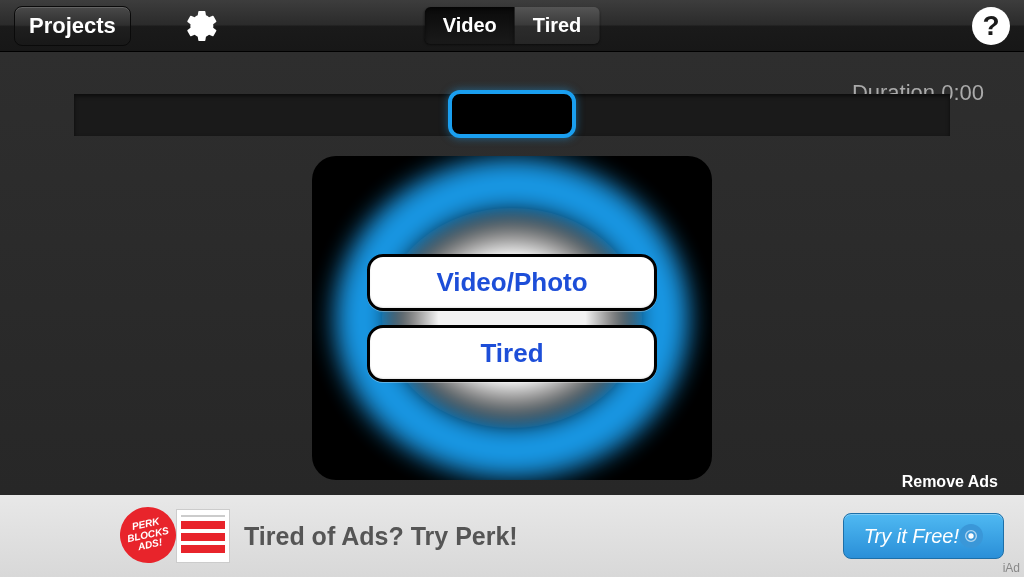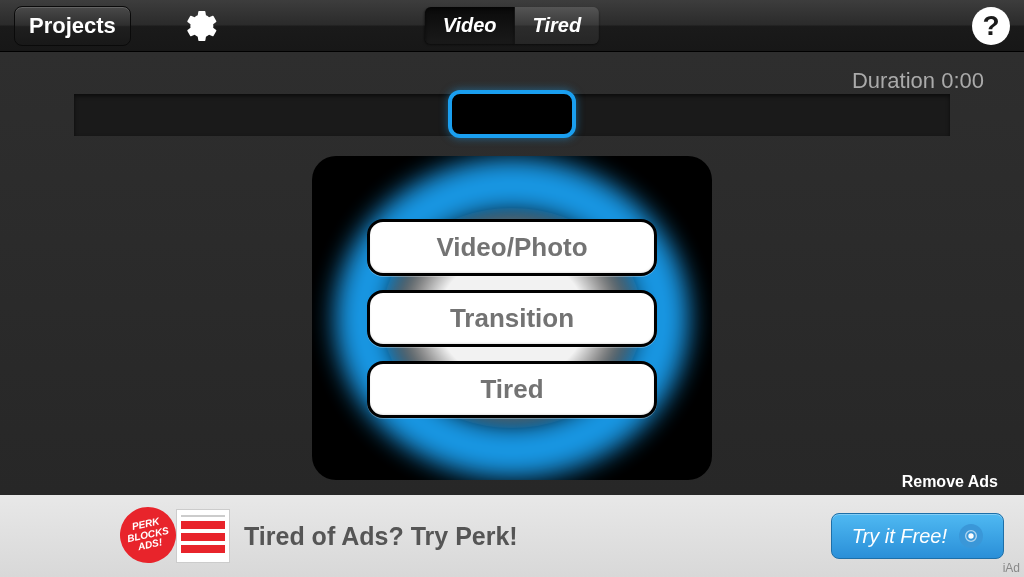--- a/index.html
+++ b/index.html
@@ -60,21 +60,20 @@
       box-shadow: inset 0 1px 0 rgba(255,255,255,0.1), 0 1px 2px rgba(0,0,0,0.5);
     }
     
     .seg-btn {
       padding: 7px 18px;
       font-size: 20px;
       font-weight: bold;
       border: none;
       cursor: pointer;
       color: #fff;
-      font-style: italic;
     }
     
     .seg-btn.active {
       background: linear-gradient(to bottom, #0a0a0a 0%, #1a1a1a 100%);
       box-shadow: inset 0 2px 4px rgba(0,0,0,0.6);
     }
     
     .seg-btn.inactive {
       background: linear-gradient(to bottom, #555 0%, #3a3a3a 48%, #2c2c2c 52%, #262626 100%);
     }
@@ -98,21 +97,21 @@
     .main {
       width: 100%;
       height: 443px;
       background: linear-gradient(to bottom, #2e2e2e 0%, #272727 100%);
       position: relative;
     }
     
     .duration-label {
       position: absolute;
       right: 40px;
-      top: 16px;
+      top: 28px;
       color: #aaa;
       font-size: 22px;
     }
     
     .timeline-track {
       position: absolute;
       top: 42px;
       left: 74px;
       width: 876px;
       height: 42px;
@@ -174,21 +173,21 @@
       width: 290px;
     }
     
     .action-btn {
       background: #fff;
       border: 3px solid #000;
       border-radius: 16px;
       padding: 10px 0;
       font-size: 26px;
       font-weight: bold;
-      color: #737373;
+      color: #1d4ed8;
       cursor: pointer;
       text-align: center;
       box-shadow: 0 1px 0 rgba(255,255,255,0.3), inset 0 -1px 2px rgba(0,0,0,0.1);
     }
     
     .remove-ads {
       position: absolute;
       bottom: 4px;
       right: 26px;
       color: #fff;
@@ -267,21 +266,21 @@
       background: linear-gradient(to bottom, #4fb9f2 0%, #2a8fd8 100%);
       border: 1px solid #1d6fa8;
       border-radius: 8px;
       color: #fff;
       font-size: 20px;
       font-style: italic;
       padding: 10px 20px;
       cursor: pointer;
       display: flex;
       align-items: center;
-      gap: 12px;
+      gap: 0;
       box-shadow: inset 0 1px 0 rgba(255,255,255,0.3);
     }
     
     .ad-cta-icon {
       width: 24px;
       height: 24px;
       border-radius: 50%;
       background: #3a97d8;
       display: inline-flex;
       align-items: center;
@@ -321,21 +320,20 @@
   <div class="duration-label">Duration 0:00</div>
 
   <div class="timeline-track"></div>
   <div class="timeline-selector"></div>
 
   <div class="center-panel">
     <div class="blue-ring"></div>
     <div class="white-glow"></div>
     <div class="btn-stack">
       <button class="action-btn">Video/Photo</button>
-      <button class="action-btn">Transition</button>
       <button class="action-btn">Tired</button>
     </div>
   </div>
 
   <div class="remove-ads">Remove Ads</div>
 </div>
 
 <div class="ad-banner">
   <div class="ad-badge">
     <span>PERK</span>

